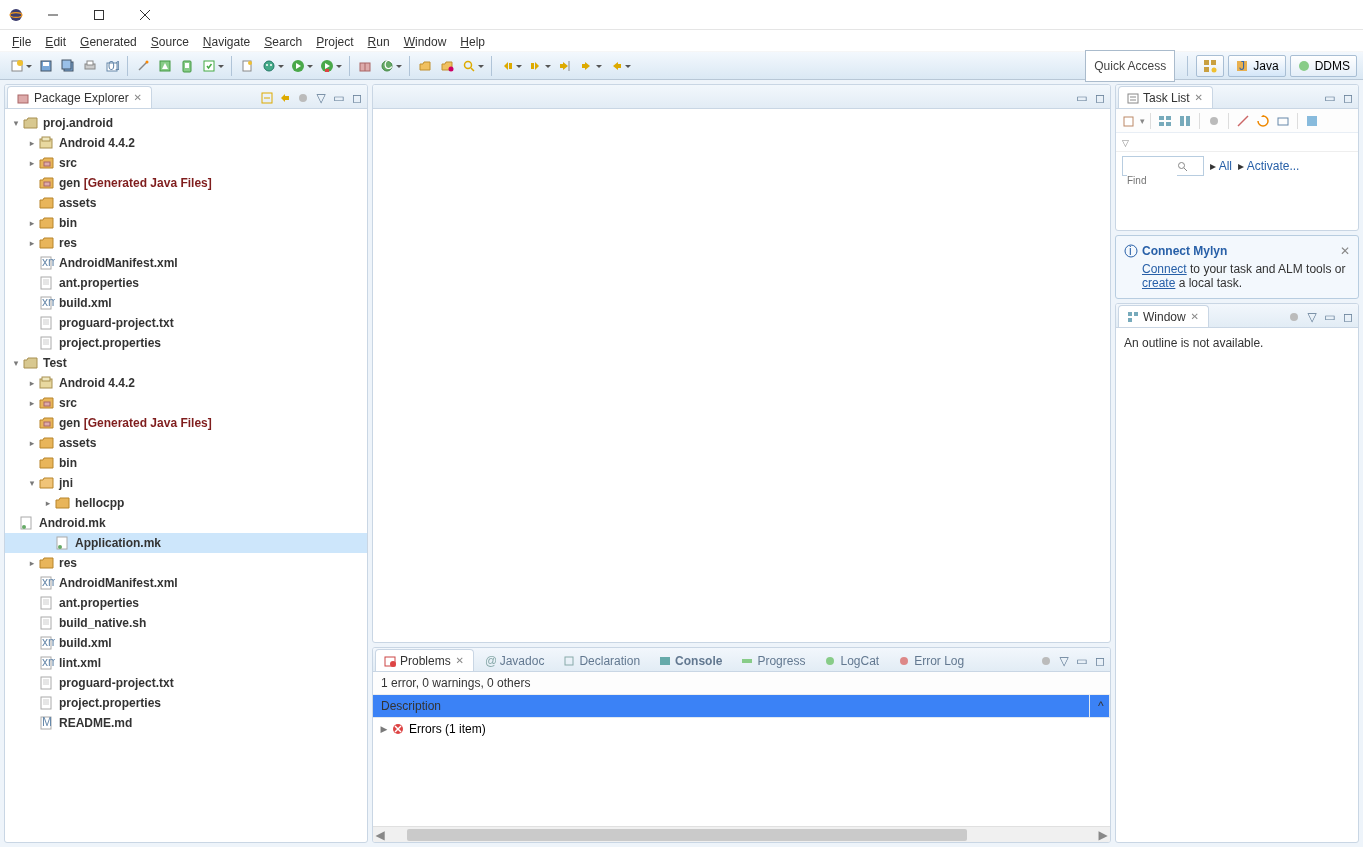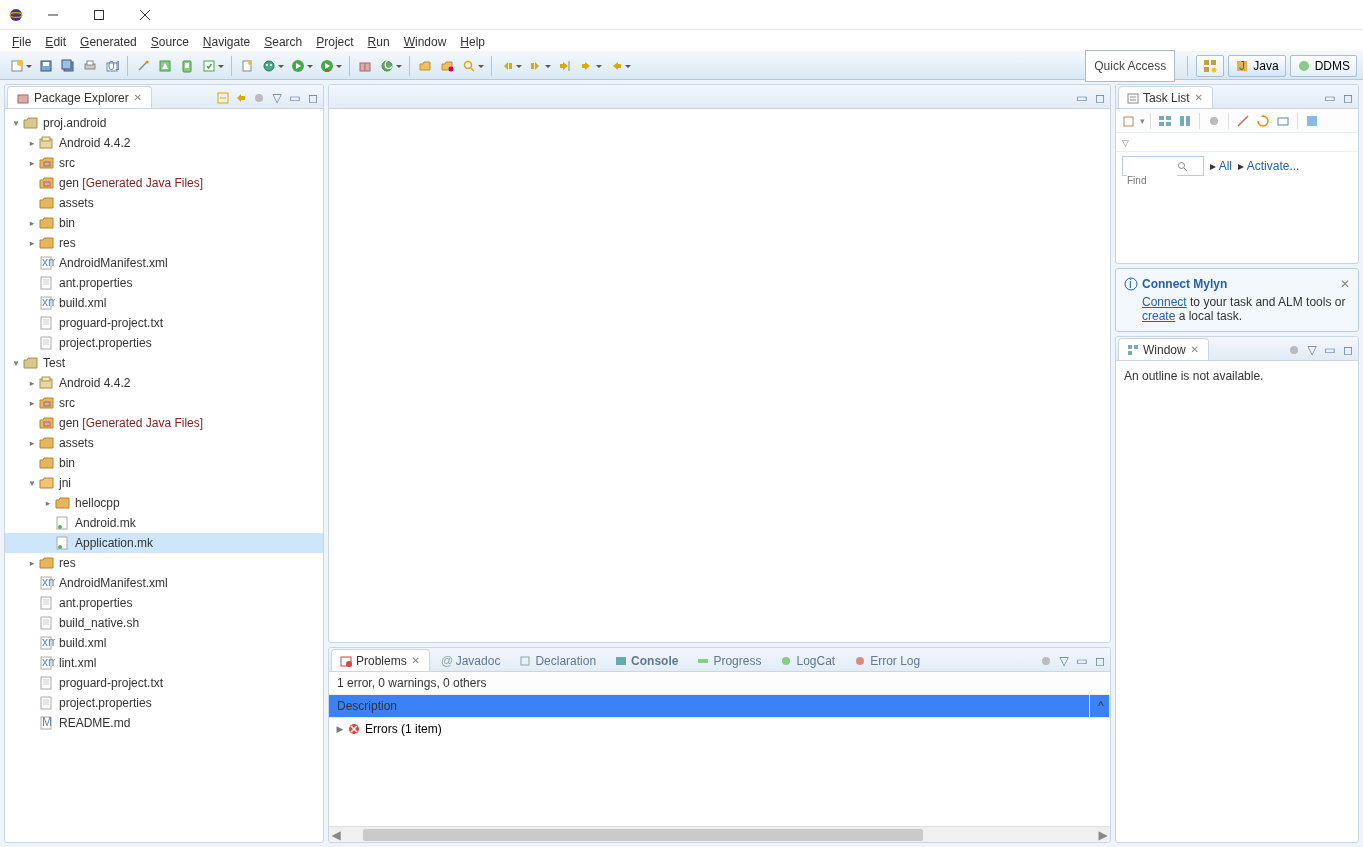--- a/index.html
+++ b/index.html
@@ -14,38 +14,38 @@
 .toolbar { height:28px; background:linear-gradient(#f3f8fd,#dae8f4); border-bottom:1px solid #b8c7d6; display:flex; align-items:center; padding:0 6px; }
 .toolbar .tbtn { width:20px; height:20px; margin:0 1px; display:flex; align-items:center; justify-content:center; border:1px solid transparent; border-radius:2px; position:relative; }
 .toolbar .dd::after { content:""; width:0; height:0; border-left:3px solid transparent; border-right:3px solid transparent; border-top:3px solid #555; position:absolute; right:-6px; top:8px; }
 .toolbar .dd { margin-right:8px; }
 .toolbar .sep { width:1px; height:20px; background:#b0c4d8; margin:0 4px; }
 .toolbar .spacer { flex:1; }
 .quickaccess { background:#fff; border:1px solid #aabbcc; padding:8px 8px; color:#444; margin-right:8px; }
 .perspbtn { height:22px; padding:0 6px; display:flex; align-items:center; gap:4px; border:1px solid #a8bed4; border-radius:2px; background:linear-gradient(#fff,#e4eef8); margin-left:4px; }
 .perspbtn.active { background:linear-gradient(#fff,#d4e6f8); }
 .workarea { display:flex; height:767px; background:#eef4fa; padding:4px; gap:4px; }
-.leftcol { width:320px; display:flex; flex-direction:column; }
+.leftcol { width:364px; display:flex; flex-direction:column; }
 .centercol { flex:1; display:flex; flex-direction:column; gap:4px; }
 .rightcol { width:244px; display:flex; flex-direction:column; gap:4px; }
 .view { background:#fff; border:1px solid #c9d6e4; border-radius:3px; display:flex; flex-direction:column; overflow:hidden; }
 .tabrow { height:24px; background:linear-gradient(#f2f7fc,#e2ecf5); display:flex; align-items:flex-end; padding-left:2px; border-bottom:1px solid #c9d6e4; }
 .tab { height:22px; padding:0 8px; display:flex; align-items:center; gap:4px; border:1px solid #c9d6e4; border-bottom:none; border-top-left-radius:4px; border-top-right-radius:4px; background:#fff; margin-right:1px; color:#333; }
 .tab.inactive { background:transparent; border-color:transparent; color:#627890; }
 .tab .close { width:10px; height:10px; display:flex; align-items:center; justify-content:center; color:#888; font-size:10px; }
 .tabspacer { flex:1; }
 .tabctrl { width:16px; height:16px; margin:0 2px 2px 0; display:flex; align-items:center; justify-content:center; color:#5a7590; }
 .viewtb { height:24px; background:#fdfdfd; border-bottom:1px solid #e8eef5; display:flex; align-items:center; padding:0 4px; gap:2px; }
 .viewtb .vbtn { width:18px; height:18px; display:flex; align-items:center; justify-content:center; border-radius:2px; }
 .viewbody { flex:1; overflow:auto; padding:4px 0; }
 .trow { display:flex; align-items:center; height:20px; white-space:nowrap; padding-right:6px; }
 .trow.sel { background:#cde6fb; }
 .twisty { width:14px; display:flex; align-items:center; justify-content:center; color:#7a7a7a; font-size:9px; }
 .ticon { width:16px; height:16px; margin-right:4px; display:flex; align-items:center; justify-content:center; }
-.tlabel { color:#333; }
+.tlabel { color:#333;font-weight:bold; }
 .tlabel .qual { color:#7f1d1d; }
 .projic { fill:#d8c890; stroke:#a89050; }
 .mylyn { background:#f3f8fd; border:1px solid #b8cde0; border-radius:3px; padding:8px; font-size:11px; }
 .mylyn a { color:#2860a8; text-decoration:underline; }
 .outline-body { padding:8px; color:#333; }
 .probsum { padding:4px 8px; color:#333; background:#fdfdfd; border-bottom:1px solid #eee; }
 .probhdr { display:flex; background:#3b82f6; border-bottom:1px solid #e0e8f0; }
 .probhdr .col { padding:4px 8px; color:#333; border-right:1px solid #e0e8f0; }
 .probhdr .col.desc { flex:1; }
 .probrow { display:flex; align-items:center; height:22px; padding:0 4px; }
@@ -491,21 +491,21 @@
           </div>
           <div class="trow" style="padding-left:36px">
             <span class="twisty">▸</span>
             <span class="ticon">
               <svg width="16" height="14">
                 <path d="M1 4 L4 4 L5 2 L14 2 L14 12 L1 12 Z" fill="#e8b55a" stroke="#b8852a"></path>
               </svg>
             </span>
             <span class="tlabel">hellocpp</span>
           </div>
-          <div class="trow" style="padding-left:36px">
+          <div class="trow" style="">
             <span class="twisty"></span>
             <span class="ticon">
               <svg width="16" height="14">
                 <rect x="2" y="1" width="10" height="12" fill="#fff" stroke="#aaa"></rect>
                 <circle cx="5" cy="11" r="2" fill="#6a6"></circle>
               </svg>
             </span>
             <span class="tlabel">Android.mk</span>
           </div>
           <div class="trow sel" style="padding-left:36px">
@@ -703,21 +703,21 @@
       <div class="hscroll">
         <span style="width:14px;text-align:center;color:#888">◀</span>
         <div class="thumb"></div>
         <span style="flex:1"></span>
         <span style="width:14px;text-align:center;color:#888">▶</span>
       </div>
     </div>
   </div>
 
   <div class="rightcol">
-    <div class="view" style="height:180px">
+    <div class="view" style="height:147px">
       <div class="tabrow">
         <div class="tab">
             <svg width="12" height="12">
               <rect x="1" y="2" width="10" height="9" fill="#fff" stroke="#888"></rect>
               <line x1="3" y1="5" x2="9" y2="5" stroke="#888"></line>
               <line x1="3" y1="8" x2="9" y2="8" stroke="#888"></line>
             </svg>
             <span>Task List</span>
             <span class="close">✕</span>
           </div>

